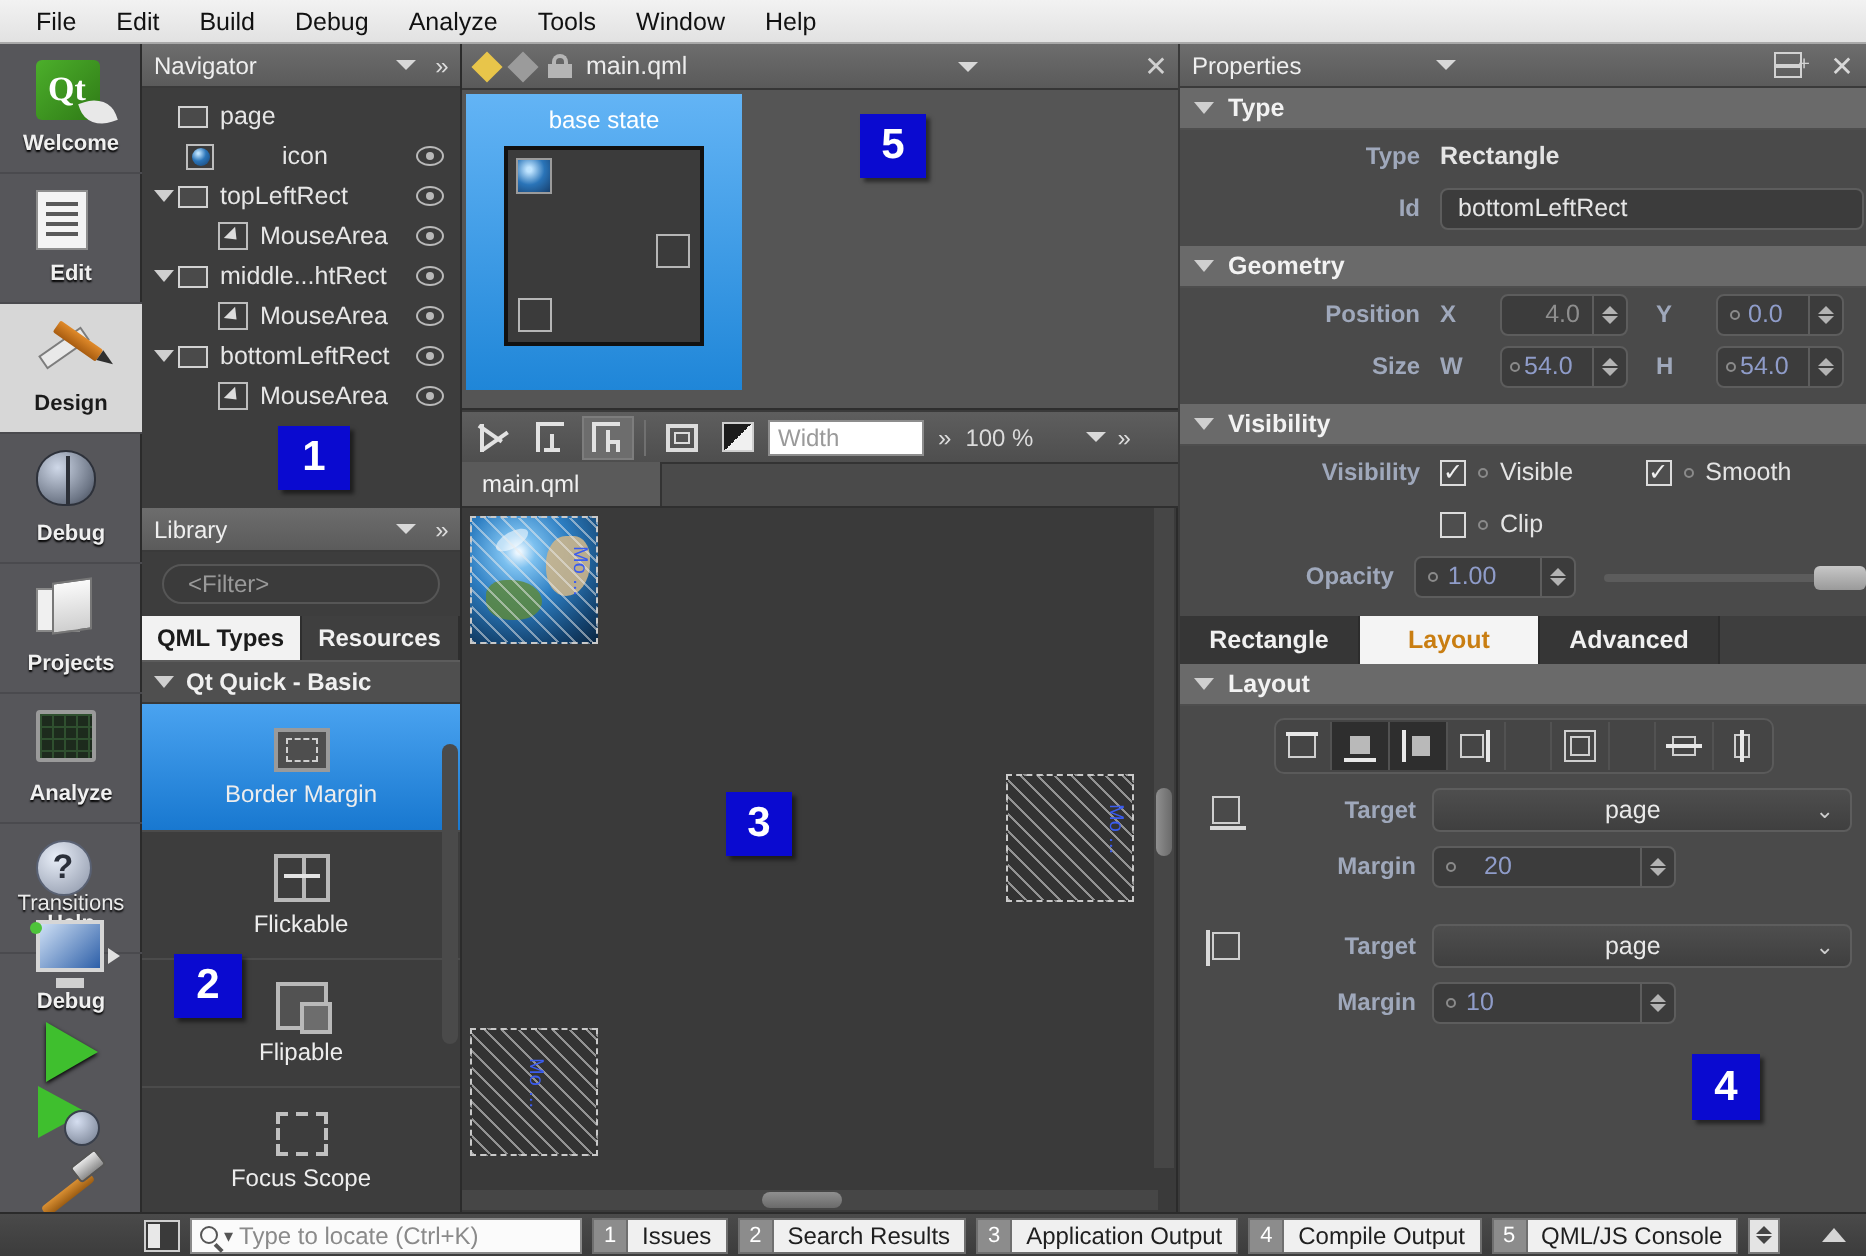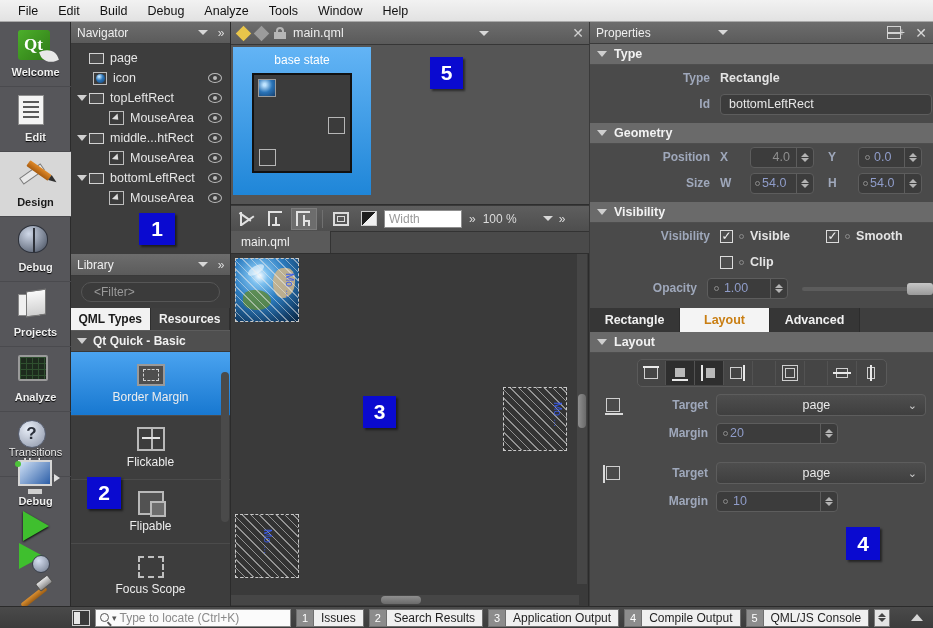--- a/index.html
+++ b/index.html
@@ -302,21 +302,21 @@
   .spin .arrows { width:17px; height:19px; border-left:1px solid #5d5d5d;
     display:flex; flex-direction:column; align-items:center; justify-content:center; gap:1px; }
   .ar-up { width:0;height:0;border-left:4px solid transparent;border-right:4px solid transparent;
     border-bottom:4px solid #b3b3b3; }
   .ar-dn { width:0;height:0;border-left:4px solid transparent;border-right:4px solid transparent;
     border-top:4px solid #b3b3b3; }
 
   .cbx { width:13px;height:13px; border:1.5px solid #dcdcdc; background:#4e4e4e;
     display:flex; align-items:center; justify-content:center; }
   .cbx.on:after { content:"✓"; font-size:12px; color:#f0f0f0; line-height:1; }
-  .cb-text { color:#e4e4e4; font-weight:bold; font-size:12.5px; }
+  .cb-text { color:#e4e4e4; font-weight:normal; font-size:12.5px; }
 
   #opacity-slider { position:relative; width:148px; height:21px; margin-left:14px; }
   #opacity-track { position:absolute; left:0; top:9px; width:148px; height:4px;
     background:#5c5c5c; border-radius:2px; }
   #opacity-knob { position:absolute; right:0; top:5px; width:26px; height:12px;
     background: linear-gradient(#c7c7c7,#9a9a9a); border-radius:3px; }
 
   #prop-tabs { display:flex; height:24px; background:#3e3e3e; margin-top:7px; }
   .ptab { min-width:90px; padding:0 14px; display:flex; align-items:center; justify-content:center;
     font-size:12.5px; font-weight:bold; color:#f0f0f0; background:#363636;
@@ -490,21 +490,21 @@
         </div>
     </div>
     <div id="nav-tree">
 
       <div class="nav-row" style="padding-left:4px;">
         <div class="nav-expander"></div>
         <div class="nav-icon-rect"></div>
         <div class="nav-label">page</div>
       </div>
 
-      <div class="nav-row" style="padding-left:22px;">
+      <div class="nav-row" style="padding-left:22px;gap:28px;">
         <div class="nav-icon-img">
             <div class="mini-globe"></div>
           </div>
         <div class="nav-label">icon</div>
         <div class="eye"></div>
       </div>
 
       <div class="nav-row" style="padding-left:4px;">
         <div class="nav-expander">
             <div class="tri-down"></div>
@@ -895,21 +895,21 @@
         <div class="alabel" style="margin-left:22px">Target</div>
         <div class="combo">
           <span class="cname">page</span>
           <span class="cv">⌄</span>
         </div>
       </div>
       <div class="anchor-row">
         <div style="width:14px;margin-left:8px"></div>
         <div class="alabel" style="margin-left:22px">Margin</div>
         <div class="spin margin-spin">
-          <div class="sv" style="gap:2px">
+          <div class="sv" style="gap:14px">
               <span class="bind-dot"></span>
               <span>20</span>
             </div>
           <div class="arrows">
               <div class="ar-up"></div>
               <div class="ar-dn"></div>
             </div>
         </div>
       </div>
     </div>

